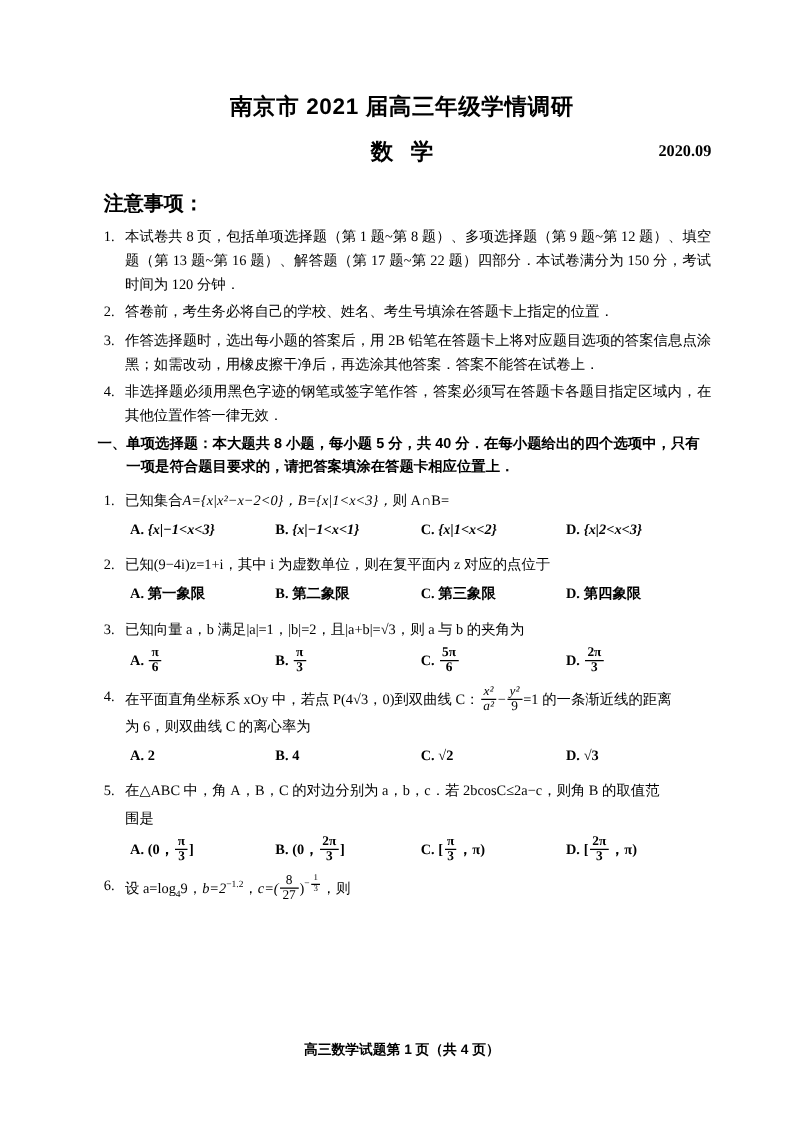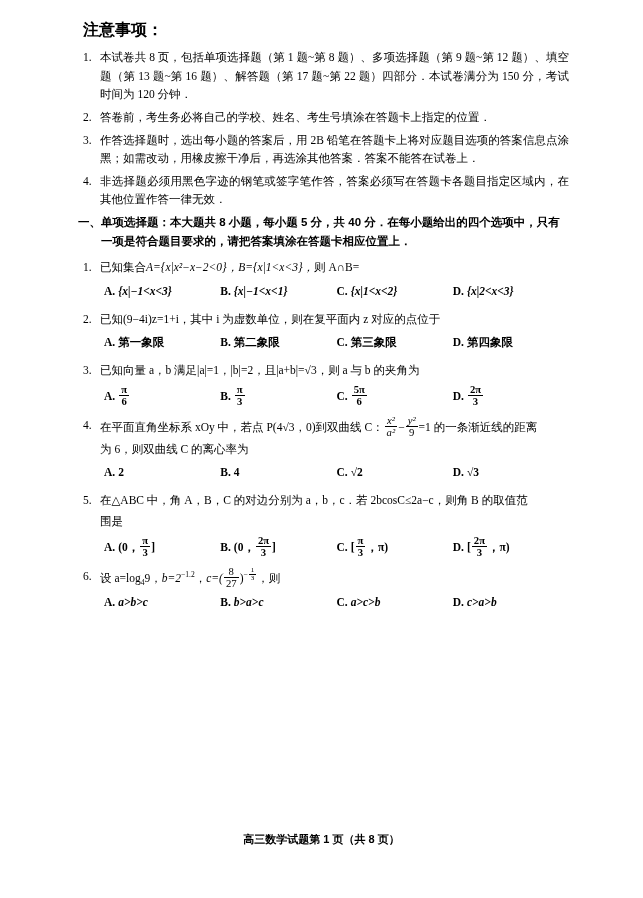--- a/index.html
+++ b/index.html
@@ -161,20 +161,27 @@
     font-family: "Liberation Sans", "DejaVu Sans", sans-serif;
     font-weight: bold;
     font-size: 11px;
   }
 </style>
 </head>
 <body>
 
 <div class="page">
 
+  <div class="doc-header">
+    <div class="exam-title">南京市 2021 届高三年级学情调研</div>
+    <div class="subject-row">
+      <span class="subject-name">数学</span>
+      <span class="exam-date">2020.09</span>
+    </div>
+  </div>
 
   <div class="content">
 
     <div class="notice-title">注意事项：</div>
 
     <div class="notice-item">
       <span class="notice-num">1.</span>
       <span class="notice-text">本试卷共 8 页，包括单项选择题（第 1 题~第 8 题）、多项选择题（第 9 题~第 12 题）、填空题（第 13 题~第 16 题）、解答题（第 17 题~第 22 题）四部分．本试卷满分为 150 分，考试时间为 120 分钟．</span>
     </div>
     <div class="notice-item">
@@ -266,25 +273,19 @@
       </div>
     </div>
 
     <div class="question">
       <div class="q-stem">
         <span class="q-num">6.</span>
         <span class="q-body">
           <span>设 a=log</span><sub>4</sub><span>9，</span><span class="it">b=2</span><sup>−1.2</sup><span>，</span><span class="it">c=(</span><span class="frac"><span class="num">8</span><span class="den">27</span></span><span>)</span><sup>−<span class="frac"><span class="num">1</span><span class="den">3</span></span></sup><span>，则</span>
         </span>
       </div>
-      <div class="options">
-        <span class="opt"><span class="lbl">A.</span><span class="it">a&gt;b&gt;c</span></span>
-        <span class="opt"><span class="lbl">B.</span><span class="it">b&gt;a&gt;c</span></span>
-        <span class="opt"><span class="lbl">C.</span><span class="it">a&gt;c&gt;b</span></span>
-        <span class="opt"><span class="lbl">D.</span><span class="it">c&gt;a&gt;b</span></span>
-      </div>
     </div>
 
   </div>
 
-  <div class="doc-footer">高三数学试题第 1 页（共 8 页）</div>
+  <div class="doc-footer">高三数学试题第 1 页（共 4 页）</div>
 
 </div>
 
 </body></html>

